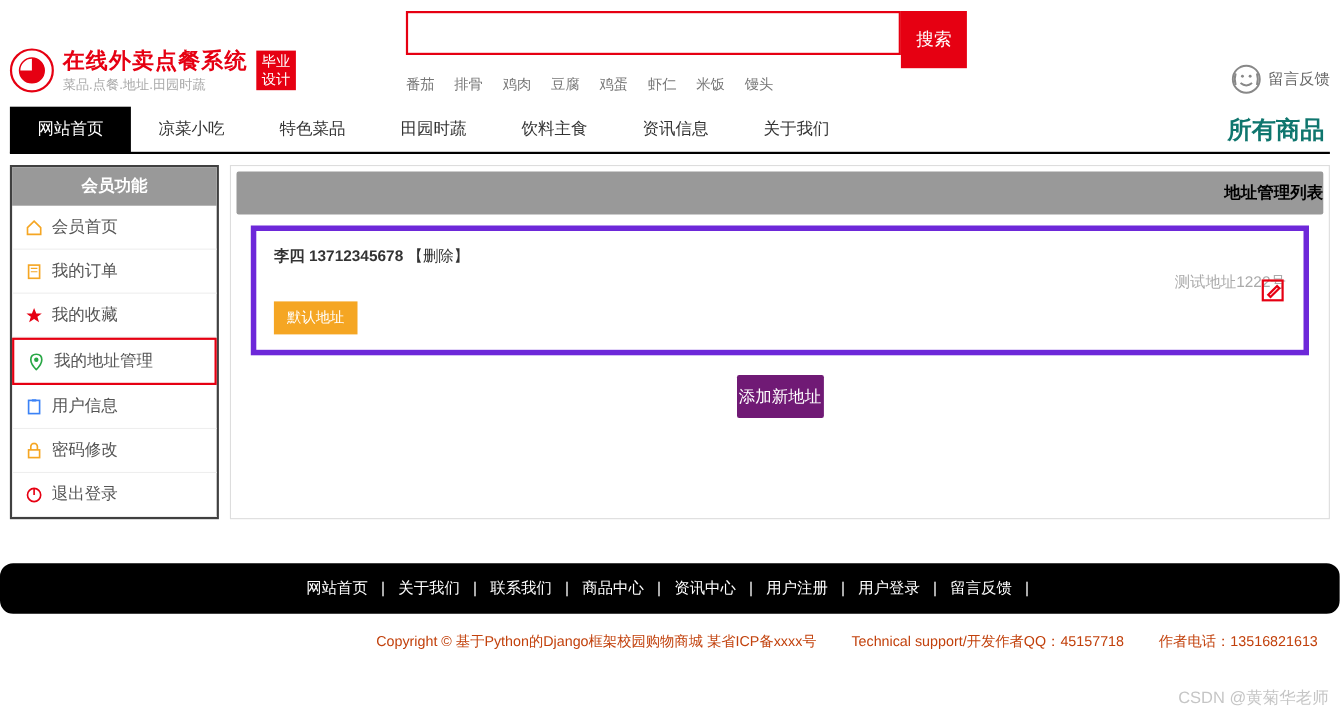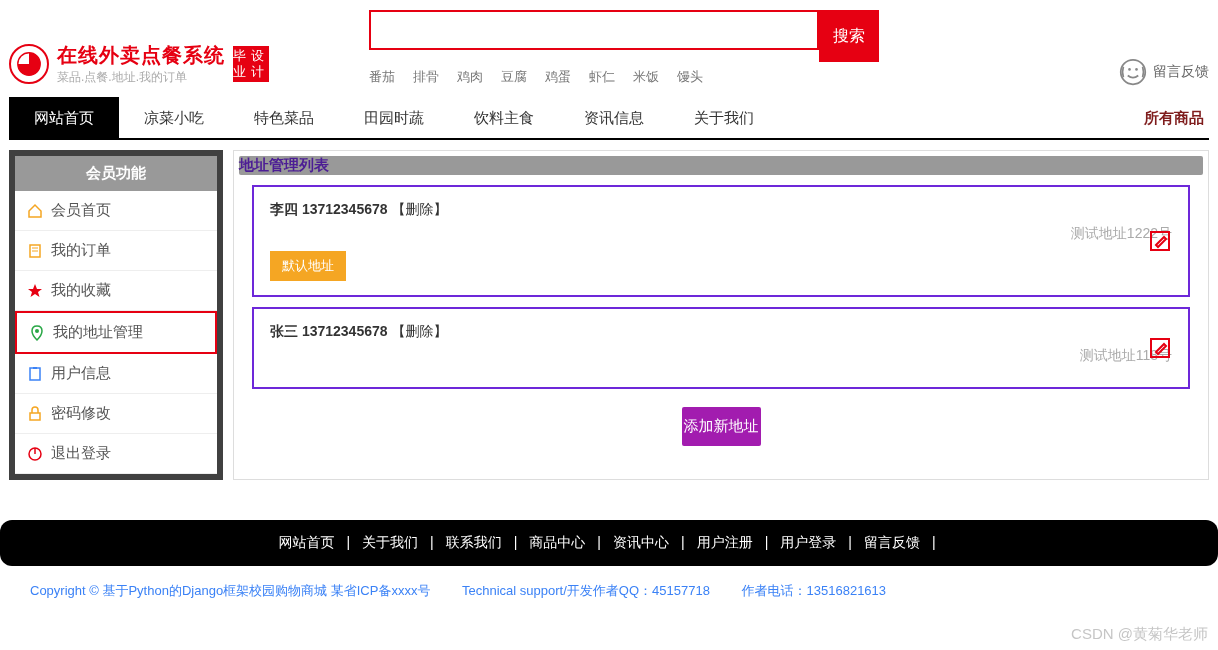--- a/index.html
+++ b/index.html
@@ -5,72 +5,72 @@
 * { margin: 0; padding: 0; box-sizing: border-box; }
 body { font-family: "Microsoft YaHei", Arial, sans-serif; font-size: 14px; color: #333; background: #fff; }
 .container { width: 1200px; margin: 0 auto; }
 .header { display: flex; align-items: flex-end; padding: 10px 0 0 0; }
 .logo-block { display: flex; align-items: center; }
 .logo-circle { width: 40px; height: 40px; border: 2px solid #e60012; border-radius: 50%; display: flex; align-items: center; justify-content: center; margin-right: 8px; }
 .logo-circle svg { width: 28px; height: 28px; }
 .logo-text { }
 .logo-main { color: #e60012; font-size: 20px; font-weight: bold; letter-spacing: 1px; }
 .logo-sub { color: #aaa; font-size: 12px; }
-.logo-badge { background: #e60012; color: #fff; width: 36px; height: 36px; display: flex; flex-direction: row; align-items: center; justify-content: center; font-size: 13px; margin-left: 8px; line-height: 1.2; }
+.logo-badge { background: #e60012; color: #fff; width: 36px; height: 36px; display: flex; flex-direction: column; align-items: center; justify-content: center; font-size: 13px; margin-left: 8px; line-height: 1.2; }
 .search-block { margin-left: 100px; flex: 1; }
 .search-row { display: flex; }
 .search-input { width: 450px; height: 40px; border: 2px solid #e60012; padding: 0 10px; font-size: 14px; outline: none; }
 .search-btn { background: #e60012; color: #fff; border: none; width: 60px; height: 52px; font-size: 16px; cursor: pointer; }
 .search-keywords { margin-top: 6px; color: #777; font-size: 13px; }
 .search-keywords span { margin-right: 18px; cursor: pointer; }
 .feedback-block { display: flex; align-items: center; cursor: pointer; margin-top: 8px; }
 .feedback-icon { width: 28px; height: 28px; margin-right: 6px; }
 .feedback-text { color: #666; }
 .nav { display: flex; align-items: center; margin-top: 12px; border-bottom: 2px solid #000; height: 42px; }
 .nav-item { padding: 0 25px; height: 42px; line-height: 42px; color: #333; cursor: pointer; font-size: 15px; }
 .nav-item.active { background: #000; color: #fff; }
-.nav-right { margin-left: auto; color: #7f1d1d; font-size: 15px; font-weight: bold; padding-right: 5px; cursor: pointer; }
+.nav-right { margin-left: auto; color: #0f766e; font-size: 22px; font-weight: bold; padding-right: 5px; cursor: pointer; }
 .body-row { display: flex; margin-top: 10px; gap: 10px; }
-.sidebar { width: 214px; border: 6px solid #404040; }
+.sidebar { width: 190px; border: 2px solid #404040; }
 .sidebar-header { background: #999; color: #fff; text-align: center; padding: 8px 0; font-size: 15px; font-weight: bold; }
 .sidebar-item { padding: 10px 12px; display: flex; align-items: center; cursor: pointer; border-bottom: 1px solid #eee; font-size: 15px; color: #555; }
 .sidebar-item.selected { border: 2px solid #e60012; }
 .side-icon { width: 16px; height: 16px; margin-right: 8px; display: inline-flex; align-items: center; justify-content: center; }
 .main-area { flex: 1; border: 1px solid #ddd; padding: 0; }
-.main-header { background: #999; color: #4c1d95; text-align: left; padding: 0 0; font-size: 15px; font-weight: bold; margin: 5px 5px 0 5px; border-radius: 2px; }
-.addr-card { border: 2px solid #6d28d9; margin: 10px 18px; padding: 14px 16px; position: relative; }
+.main-header { background: #999; color: #000000; text-align: right; padding: 10px 0; font-size: 15px; font-weight: bold; margin: 5px 5px 0 5px; border-radius: 2px; }
+.addr-card { border: 5px solid #6d28d9; margin: 10px 18px; padding: 14px 16px; position: relative; }
 .addr-title { font-weight: bold; color: #333; margin-bottom: 6px; }
 .addr-title .del { font-weight: normal; cursor: pointer; }
 .addr-desc { color: #aaa; margin-bottom: 8px; text-align: right; }
 .addr-default-badge { display: inline-block; background: #f5a623; color: #fff; padding: 6px 12px; font-size: 13px; }
 .edit-icon { position: absolute; right: 16px; top: 50%; transform: translateY(-50%); width: 24px; height: 24px; cursor: pointer; }
 .add-btn-row { text-align: center; margin: 18px 0; }
-.add-btn { background: #a21caf; color: #fff; border: none; padding: 10px 2px; font-size: 15px; cursor: pointer; border-radius: 2px; }
+.add-btn { background: #701a75; color: #fff; border: none; padding: 10px 2px; font-size: 15px; cursor: pointer; border-radius: 2px; }
 .footer-links { background: #000; color: #fff; padding: 14px 0; text-align: center; margin-top: 40px; border-radius: 12px; }
 .footer-links a { color: #fff; text-decoration: none; margin: 0 4px; cursor: pointer; }
 .footer-links .sep { color: #fff; margin: 0 8px; }
-.footer-info { text-align: left; padding: 16px 16px; font-size: 13px; color: #3b82f6; }
+.footer-info { text-align: right; padding: 16px 6px; font-size: 13px; color: #c2410c; }
 .footer-info span { margin: 0 14px; }
 .watermark { position: fixed; right: 10px; bottom: 6px; color: rgba(150,150,150,0.55); font-size: 15px; pointer-events: none; }
 </style>
 </head>
 <body>
 
 <div class="container">
   <div class="header">
     <div class="logo-block">
       <div class="logo-circle">
         <svg viewBox="0 0 40 40">
             <path d="M20 4 A16 16 0 1 1 4 20 L20 20 Z" fill="#e60012"></path>
             <circle cx="20" cy="20" r="16" fill="none" stroke="#e60012" stroke-width="2"></circle>
           </svg>
       </div>
       <div class="logo-text">
         <div class="logo-main">在线外卖点餐系统</div>
-        <div class="logo-sub">菜品.点餐.地址.我的订单</div>
+        <div class="logo-sub">菜品.点餐.地址.田园时蔬</div>
       </div>
       <div class="logo-badge">
         <div>毕业</div>
         <div>设计</div>
       </div>
     </div>
     <div class="search-block">
       <div class="search-row">
         <input class="search-input" placeholder="" style="">
         <button class="search-btn">搜索</button>
@@ -168,28 +168,20 @@
           </div>
         </div>
     </div>
     <div class="main-area">
       <div class="main-header">地址管理列表</div>
       <div id="addr-list">
           <div class="addr-card"><div class="addr-title"><span>李四 13712345678 </span><span class="del">【删除】</span></div><div class="addr-desc">测试地址1222号</div><span class="addr-default-badge">默认地址</span><div class="edit-icon"><svg viewBox="0 0 24 24">
                 <rect x="3" y="3" width="18" height="18" fill="none" stroke="#e60012" stroke-width="2"></rect>
                 <path d="M8 16 L16 8 L18 10 L10 18 Z" fill="none" stroke="#e60012" stroke-width="2"></path>
               </svg></div></div>
-          <div class="addr-card">
-            <div class="addr-title"><span>张三 13712345678 </span><span class="del">【删除】</span></div>
-            <div class="addr-desc">测试地址118号</div>
-            <div class="edit-icon"><svg viewBox="0 0 24 24">
-                <rect x="3" y="3" width="18" height="18" fill="none" stroke="#e60012" stroke-width="2"></rect>
-                <path d="M8 16 L16 8 L18 10 L10 18 Z" fill="none" stroke="#e60012" stroke-width="2"></path>
-              </svg></div>
-          </div>
         </div>
       <div class="add-btn-row">
         <button class="add-btn">添加新地址</button>
       </div>
     </div>
   </div>
 </div>
 
 <div class="footer-links" id="footer-links"><a>网站首页</a><span class="sep">|</span><a>关于我们</a><span class="sep">|</span><a>联系我们</a><span class="sep">|</span><a>商品中心</a><span class="sep">|</span><a>资讯中心</a><span class="sep">|</span><a>用户注册</a><span class="sep">|</span><a>用户登录</a><span class="sep">|</span><a>留言反馈</a><span class="sep">|</span></div>
 <div class="footer-info">

